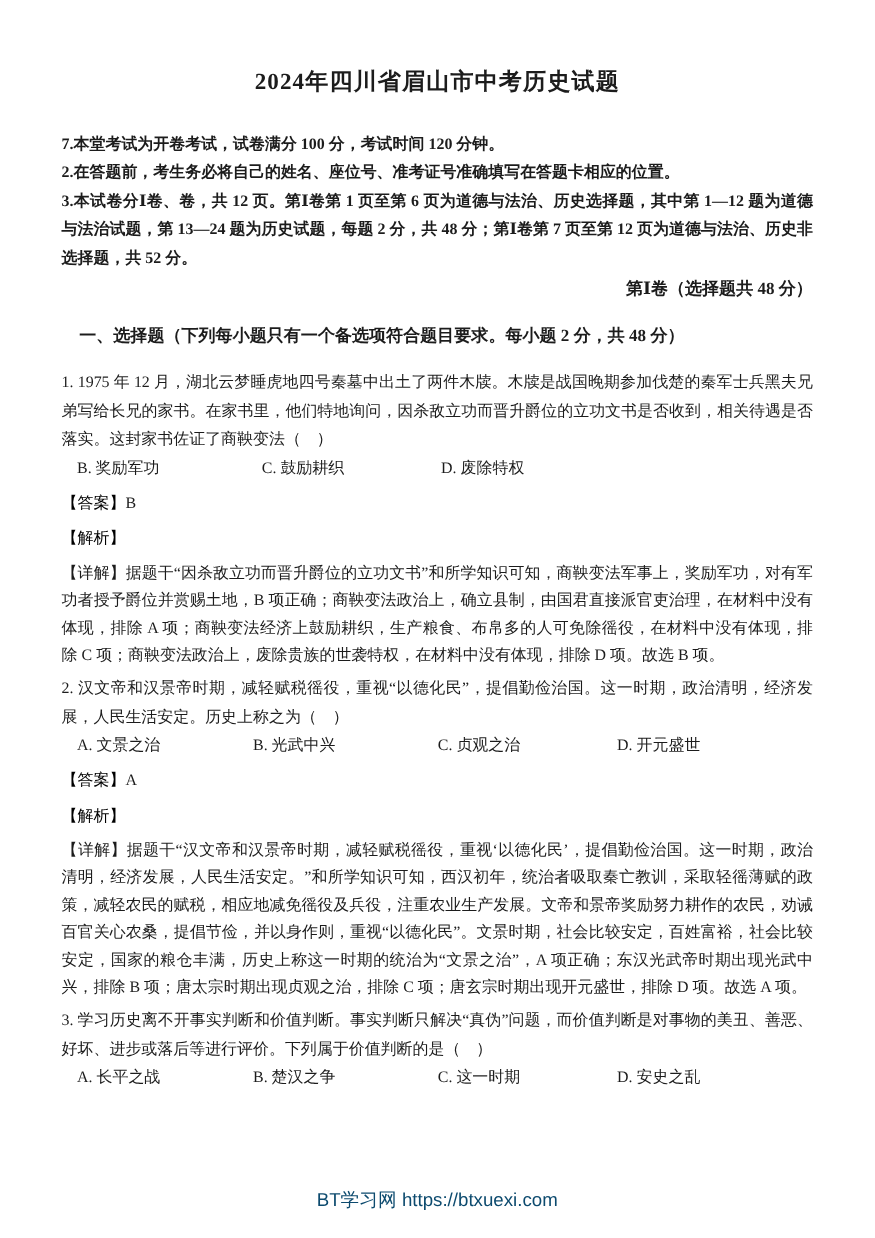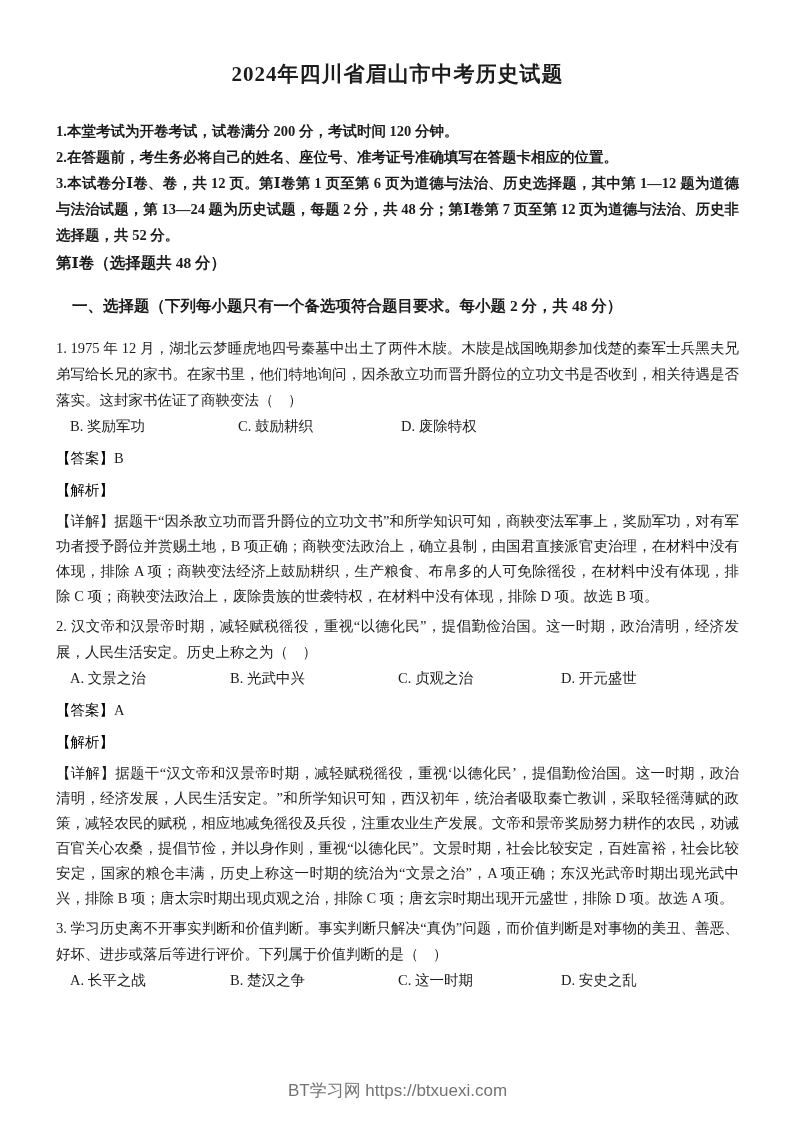--- a/index.html
+++ b/index.html
@@ -34,21 +34,21 @@
     margin: 0;
   }
   .notice-item {
     font-weight: bold;
     margin: 0;
     text-align: justify;
     text-justify: inter-ideograph;
   }
   .volume-title {
     font-weight: bold;
-    text-align: left;
+    text-align: right;
     margin: 2px 0 0 0;
     font-size: 15.5px;
   }
   .part-title {
     font-weight: bold;
     margin: 16px;
     font-size: 15.5px;
     line-height: 27px;
   }
   .question { margin: 0; }
@@ -77,35 +77,35 @@
     margin: 2px 0;
     line-height: 25px;
     text-align: justify;
     text-justify: inter-ideograph;
   }
   .watermark {
     position: absolute;
     top: 1078px;
     left: 50%;
     transform: translateX(-50%);
-    color: #737373;
+    color: #0c4a6e;
     font-size: 17px;
     white-space: nowrap;
     font-family: "Liberation Sans", "DejaVu Sans", sans-serif;
   }
 </style>
 </head>
 <body>
 
 <div class="page">
 
   <h1 class="doc-title">2024年四川省眉山市中考历史试题</h1>
 
   <div>
-    <p class="notice-item">1.本堂考试为开卷考试，试卷满分 200 分，考试时间 120 分钟。</p>
+    <p class="notice-item">7.本堂考试为开卷考试，试卷满分 100 分，考试时间 120 分钟。</p>
     <p class="notice-item">2.在答题前，考生务必将自己的姓名、座位号、准考证号准确填写在答题卡相应的位置。</p>
     <p class="notice-item">3.本试卷分Ⅰ卷、卷，共 12 页。第Ⅰ卷第 1 页至第 6 页为道德与法治、历史选择题，其中第 1—12 题为道德与法治试题，第 13—24 题为历史试题，每题 2 分，共 48 分；第Ⅰ卷第 7 页至第 12 页为道德与法治、历史非选择题，共 52 分。</p>
   </div>
 
   <p class="volume-title">第Ⅰ卷（选择题共 48 分）</p>
   <p class="part-title">一、选择题（下列每小题只有一个备选项符合题目要求。每小题 2 分，共 48 分）</p>
 
   <section class="question">
     <p class="stem">1. 1975 年 12 月，湖北云梦睡虎地四号秦墓中出土了两件木牍。木牍是战国晚期参加伐楚的秦军士兵黑夫兄弟写给长兄的家书。在家书里，他们特地询问，因杀敌立功而晋升爵位的立功文书是否收到，相关待遇是否落实。这封家书佐证了商鞅变法（　）</p>
     <div class="options">

